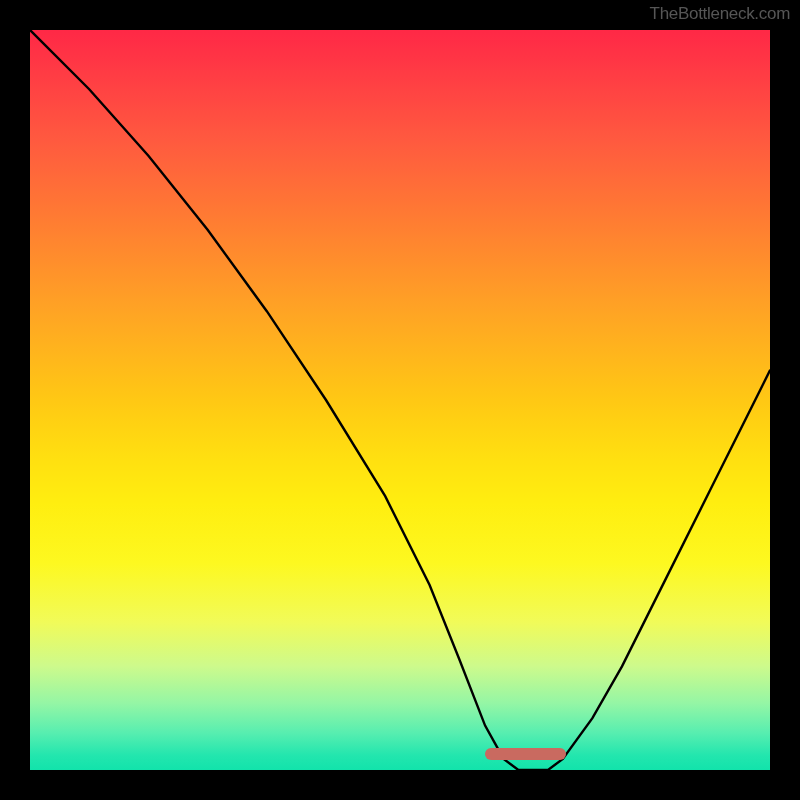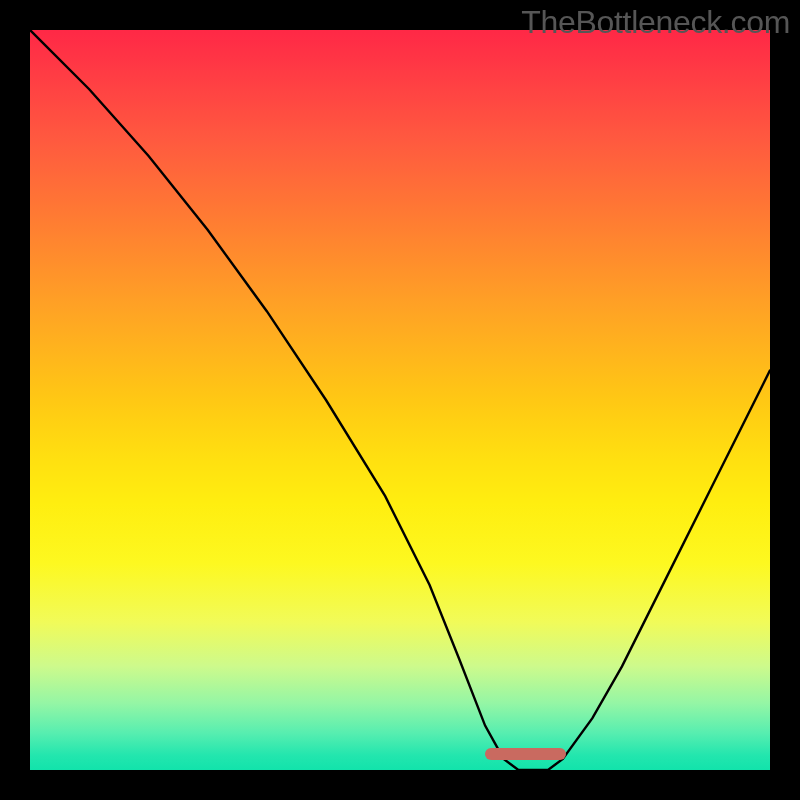--- a/index.html
+++ b/index.html
@@ -8,21 +8,21 @@
     position: relative;
     width: 800px;
     height: 800px;
     background: #000;
   }
   .watermark {
     position: absolute;
     top: 4px;
     right: 10px;
     font-family: Arial, Helvetica, sans-serif;
-    font-size: 32px;
+    font-size: 17px;
     color: #565656;
     z-index: 5;
     letter-spacing: -0.3px;
   }
   .plot-area {
     position: absolute;
     left: 30px;
     top: 30px;
     width: 740px;
     height: 740px;

